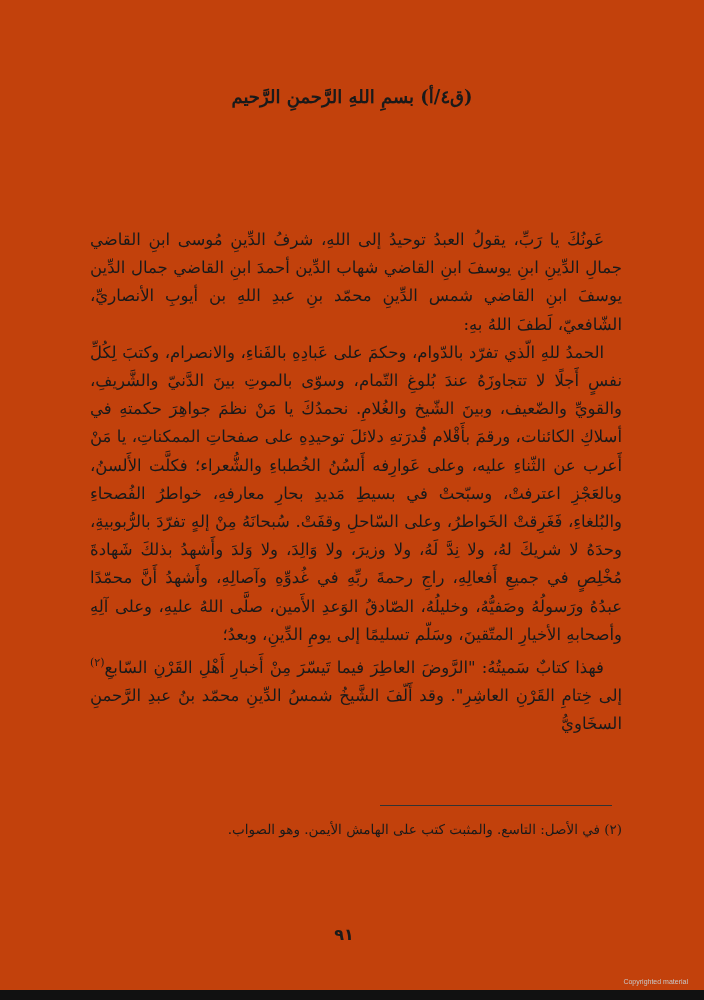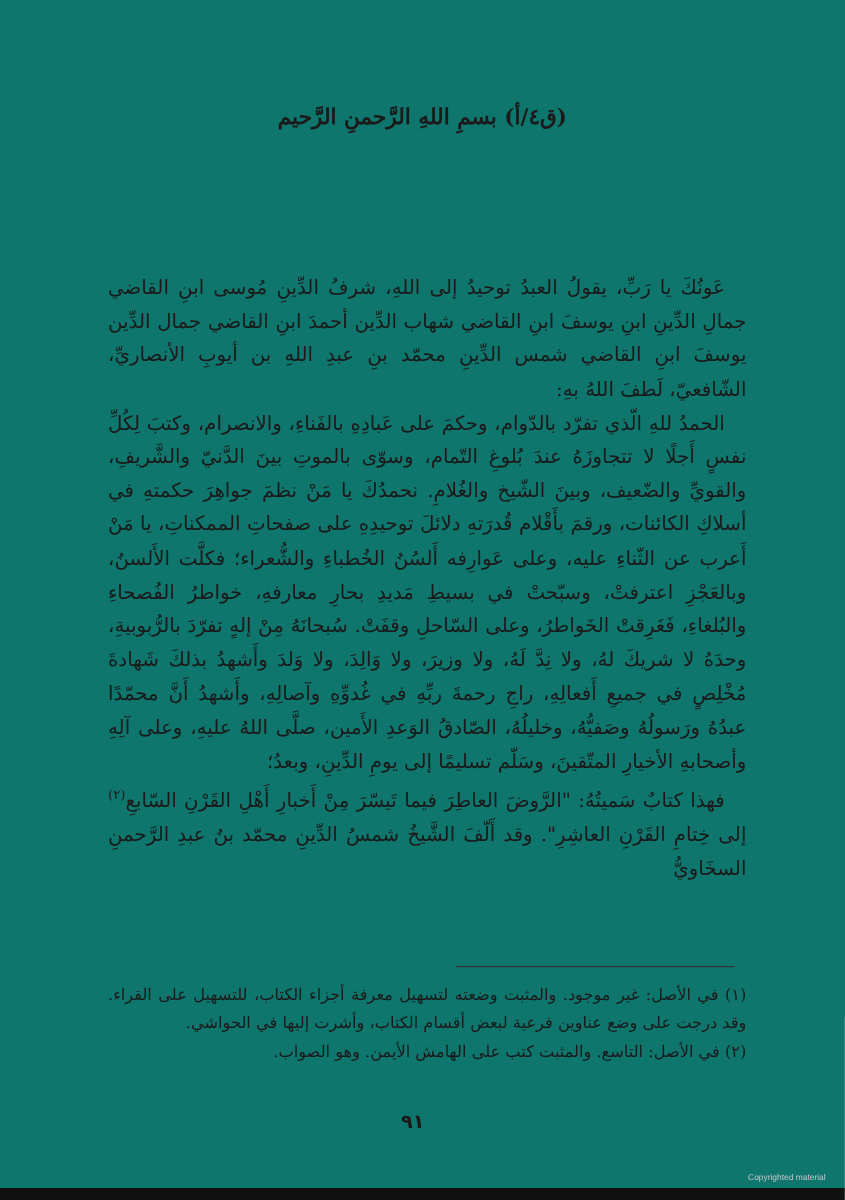--- a/index.html
+++ b/index.html
@@ -5,21 +5,21 @@
     html, body { margin: 0; padding: 0; }
     body {
       width: 704px; height: 1000px; overflow: hidden;
       background: #ffffff;
       font-family: "DejaVu Serif", "Liberation Serif", serif;
       color: #1a1a1a;
       position: relative;
     }
     .page {
       position: absolute; left: 0; top: 0; width: 704px; height: 990px;
-      background: #0f766e;
+      background: #c2410c;
     }
     .bottom-bar {
       position: absolute; left: 0; top: 990px; width: 704px; height: 10px;
       background: #111111;
     }
     .text-block {
       position: absolute; left: 90px; width: 532px;
       direction: rtl; text-align: justify;
     }
     .bismillah {
@@ -76,24 +76,20 @@
     <p class="indent">الحمدُ للهِ الّذي تفرّد بالدّوام، وحكمَ على عَبادِهِ بالفَناءِ، والانصرام، وكتبَ لِكُلِّ نفسٍ أَجلًا لا تتجاوزَهُ عندَ بُلوغِ التّمام، وسوّى بالموتِ بينَ الدَّنيّ والشَّريفِ، والقويِّ والضّعيف، وبينَ الشّيخ والغُلامِ. نحمدُكَ يا مَنْ نظمَ جواهِرَ حكمتهِ في أسلاكِ الكائنات، ورقمَ بأَقْلام قُدرَتهِ دلائلَ توحيدِهِ على صفحاتِ الممكناتِ، يا مَنْ أَعرب عن الثّناءِ عليه، وعلى عَوارِفه أَلسُنُ الخُطباءِ والشُّعراء؛ فكلَّت الأَلسنُ، وبالعَجْزِ اعترفتْ، وسبّحتْ في بسيطِ مَديدِ بحارِ معارفهِ، خواطرُ الفُصحاءِ والبُلغاءِ، فَغَرِقتْ الخَواطرُ، وعلى السّاحلِ وقفَتْ. سُبحانَهُ مِنْ إلهٍ تفرّدَ بالرُّبوبيةِ، وحدَهُ لا شريكَ لهُ، ولا نِدَّ لَهُ، ولا وزيرَ، ولا وَالِدَ، ولا وَلدَ وأَشهدُ بذلكَ شَهادةَ مُخْلِصٍ في جميعِ أَفعالِهِ، راجِ رحمةَ ربِّهِ في غُدوِّهِ وآصالِهِ، وأَشهدُ أَنَّ محمّدًا عبدُهُ ورَسولُهُ وصَفيُّهُ، وخليلُهُ، الصّادقُ الوَعدِ الأَمين، صلَّى اللهُ عليهِ، وعلى آلِهِ وأصحابهِ الأخيارِ المتّقينَ، وسَلّم تسليمًا إلى يومِ الدِّينِ، وبعدُ؛</p>
     <p class="indent">
       <span>فهذا كتابٌ سَميتُهُ: "الرَّوضَ العاطِرَ فيما تَيسّرَ مِنْ أَخبارِ أَهْلِ القَرْنِ السّابعِ</span><sup>(٢)</sup><span> إلى خِتامِ القَرْنِ العاشِرِ". وقد أَلّفَ الشَّيخُ شمسُ الدِّينِ محمّد بنُ عبدِ الرَّحمنِ السخَاويُّ</span>
     </p>
   </div>
 
   <div class="footnote-rule"></div>
 
   <div class="text-block footnotes">
     <p>
-      <span>(١)</span>
-      <span>في الأصل: غير موجود. والمثبت وضعته لتسهيل معرفة أجزاء الكتاب، للتسهيل على القراء. وقد درجت على وضع عناوين فرعية لبعض أقسام الكتاب، وأشرت إليها في الحواشي.</span>
-    </p>
-    <p>
       <span>(٢)</span>
       <span>في الأصل: التاسع. والمثبت كتب على الهامش الأيمن. وهو الصواب.</span>
     </p>
   </div>
 
   <div class="page-number">٩١</div>
 
   <div class="watermark">Copyrighted material</div>
 </div>
 

